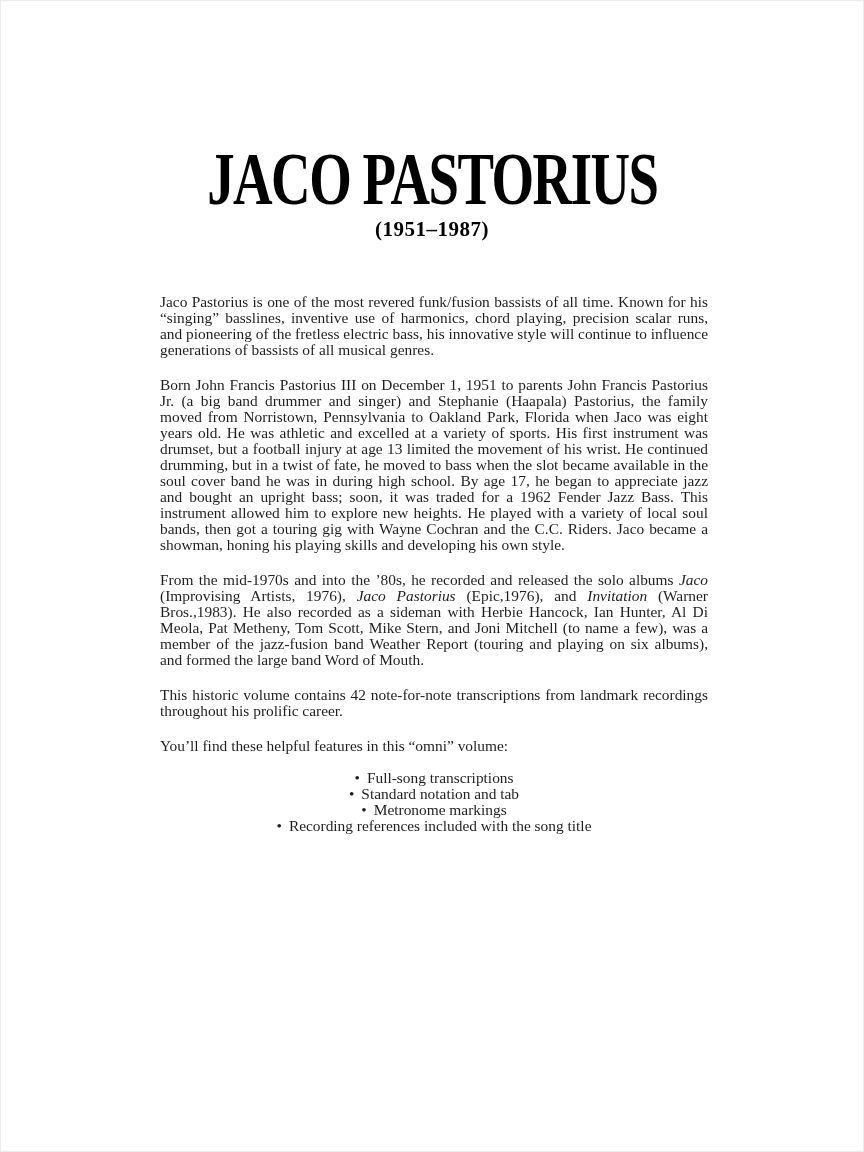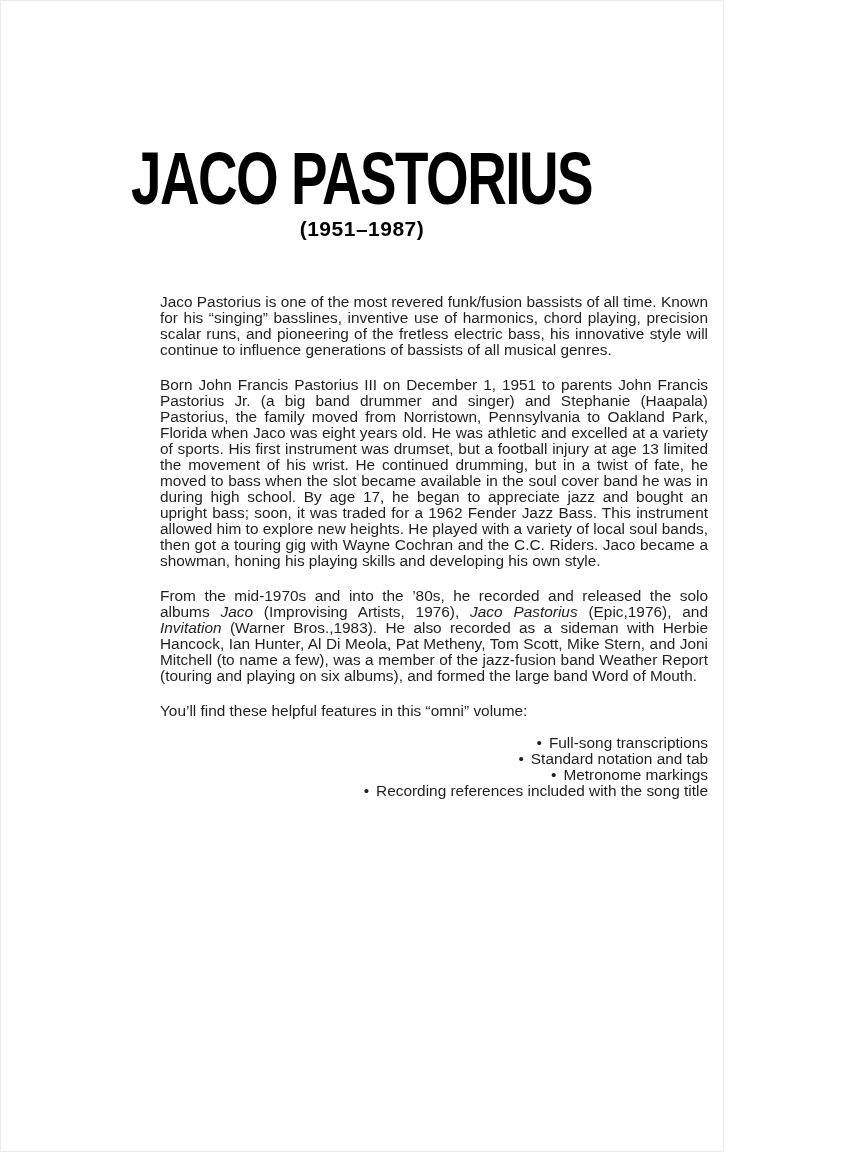--- a/index.html
+++ b/index.html
@@ -2,25 +2,25 @@
 <html><head>
 <meta charset="utf-8">
 <style>
   html, body {
     margin: 0;
     padding: 0;
     background: #ffffff;
   }
   .page {
     position: relative;
-    width: 724px;
+    width: 864px;
     height: 1152px;
     background: #ffffff;
     box-shadow: inset 0 0 0 1px #ececec;
-    font-family: Liberation Sans, sans-serif;
+    font-family: Liberation Serif, serif;
     color: #1f1f1f;
     overflow: hidden;
   }
   .page-header {
     position: absolute;
     top: 142px;
     left: 0;
     right: 0;
     text-align: center;
     color: #000;
@@ -54,21 +54,21 @@
   .page-body p {
     margin: 0 0 19px 0;
   }
   .page-body p.tight {
     margin-bottom: 16px;
   }
   .feature-list {
     list-style: none;
     margin: 10px 0 19px 0;
     padding: 0;
-    text-align: right;
+    text-align: center;
   }
   .feature-list li::before {
     content: "\2022";
     margin-right: 7px;
   }
   em {
     font-style: italic;
   }
 </style>
 </head>
@@ -76,20 +76,21 @@
 
 <div class="page">
   <div class="page-header">
     <div class="page-title">JACO PASTORIUS</div>
     <div class="page-subtitle">(1951–1987)</div>
   </div>
   <div class="page-body">
       <p>Jaco Pastorius is one of the most revered funk/fusion bassists of all time. Known for his “singing” basslines, inventive use of harmonics, chord playing, precision scalar runs, and pioneering of the fretless electric bass, his innovative style will continue to influence generations of bassists of all musical genres.</p>
       <p>Born John Francis Pastorius III on December 1, 1951 to parents John Francis Pastorius Jr. (a big band drummer and singer) and Stephanie (Haapala) Pastorius, the family moved from Norristown, Pennsylvania to Oakland Park, Florida when Jaco was eight years old. He was athletic and excelled at a variety of sports. His first instrument was drumset, but a football injury at age 13 limited the movement of his wrist. He continued drumming, but in a twist of fate, he moved to bass when the slot became available in the soul cover band he was in during high school. By age 17, he began to appreciate jazz and bought an upright bass; soon, it was traded for a 1962 Fender Jazz Bass. This instrument allowed him to explore new heights. He played with a variety of local soul bands, then got a touring gig with Wayne Cochran and the C.C. Riders. Jaco became a showman, honing his playing skills and developing his own style.</p>
       <p>From the mid-1970s and into the ’80s, he recorded and released the solo albums <em>Jaco</em> (Improvising Artists, 1976), <em>Jaco Pastorius</em> (Epic,1976), and <em>Invitation</em> (Warner Bros.,1983). He also recorded as a sideman with Herbie Hancock, Ian Hunter, Al Di Meola, Pat Metheny, Tom Scott, Mike Stern, and Joni Mitchell (to name a few), was a member of the jazz-fusion band Weather Report (touring and playing on six albums), and formed the large band Word of Mouth.</p>
+      <p>This historic volume contains 42 note-for-note transcriptions from landmark recordings throughout his prolific career.</p>
       <p class="tight">You’ll find these helpful features in this “omni” volume:</p>
       <ul class="feature-list">
         <li>Full-song transcriptions</li>
         <li>Standard notation and tab</li>
         <li>Metronome markings</li>
         <li>Recording references included with the song title</li>
       </ul>
     </div>
 </div>
 

